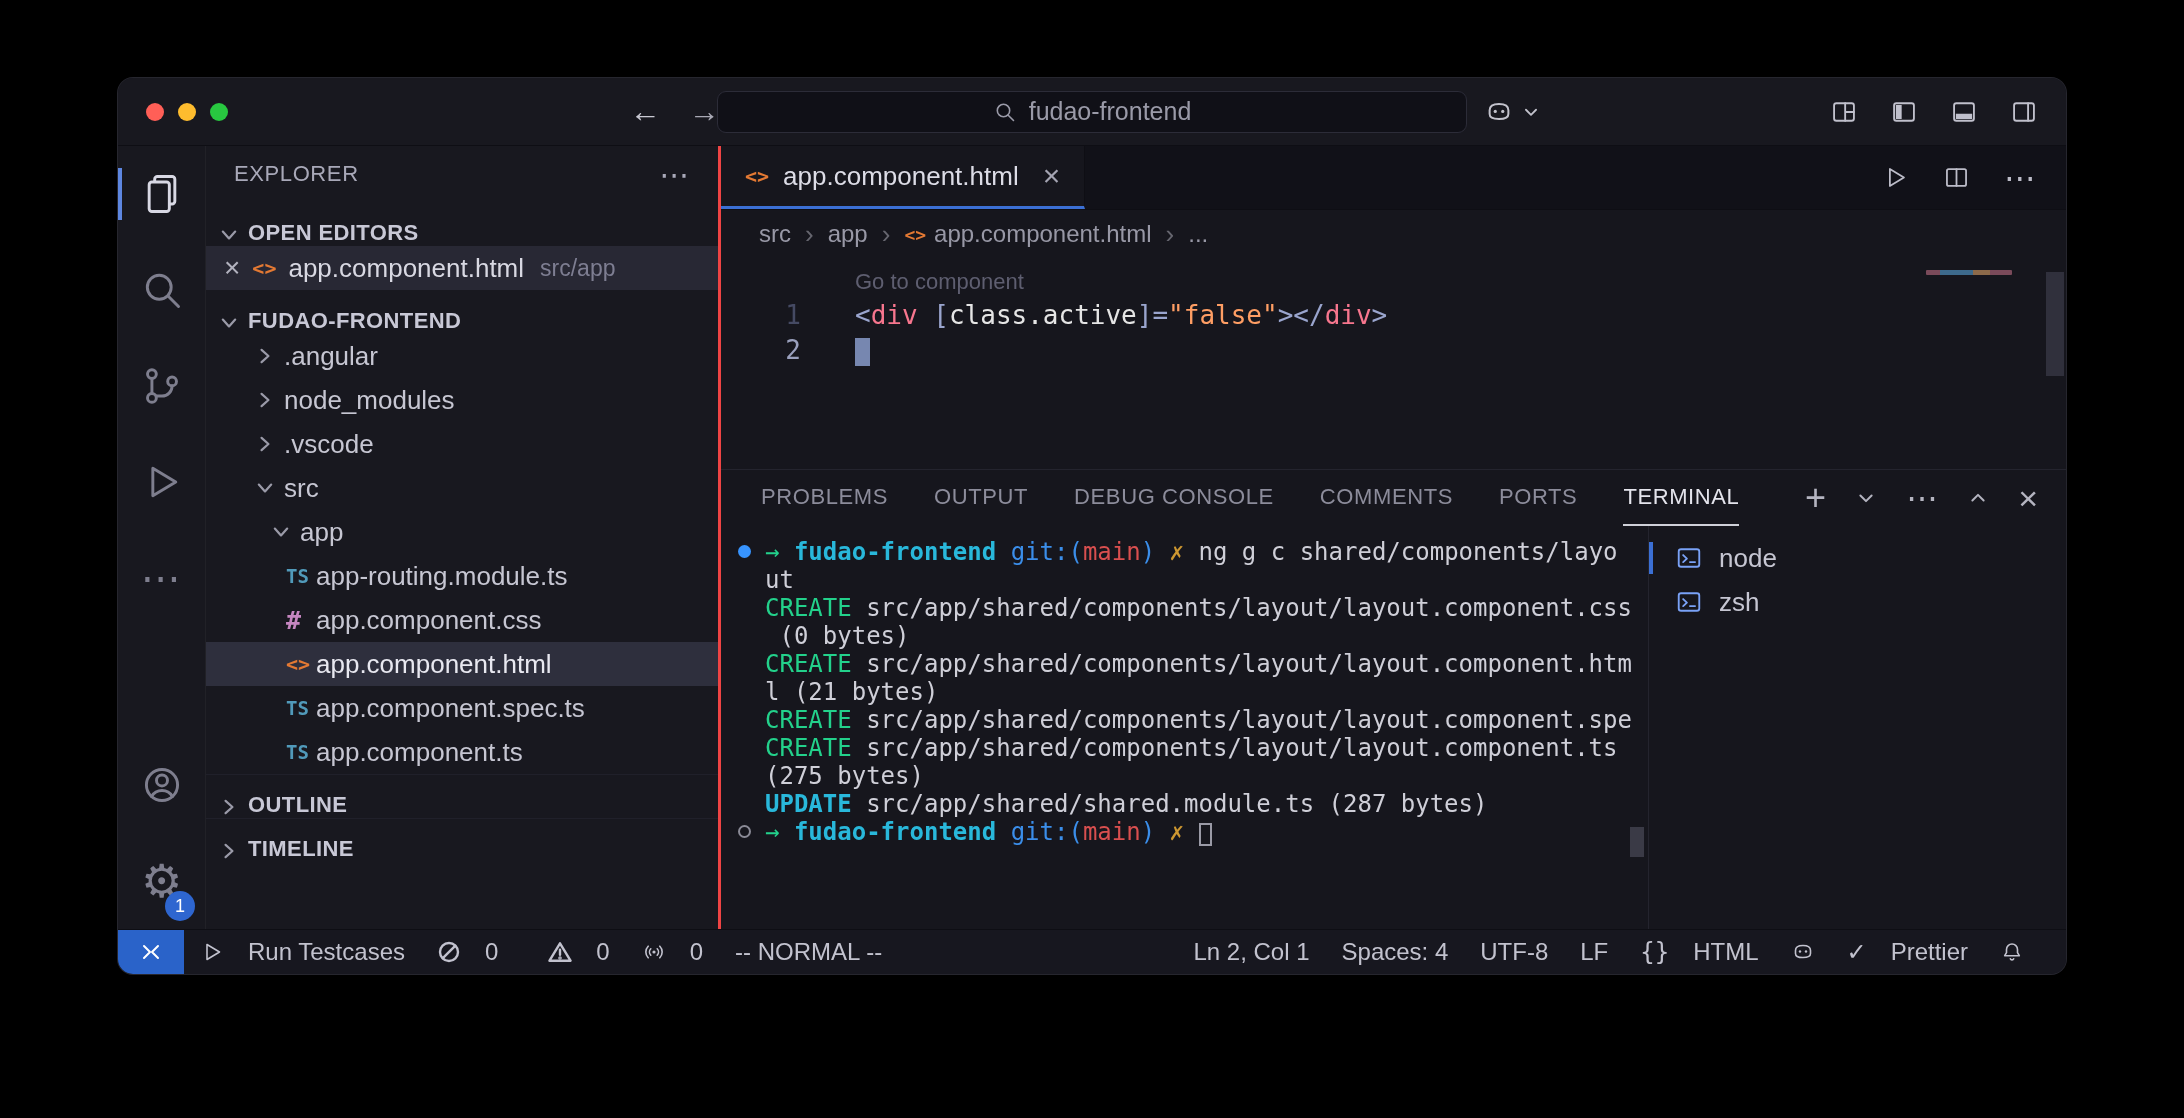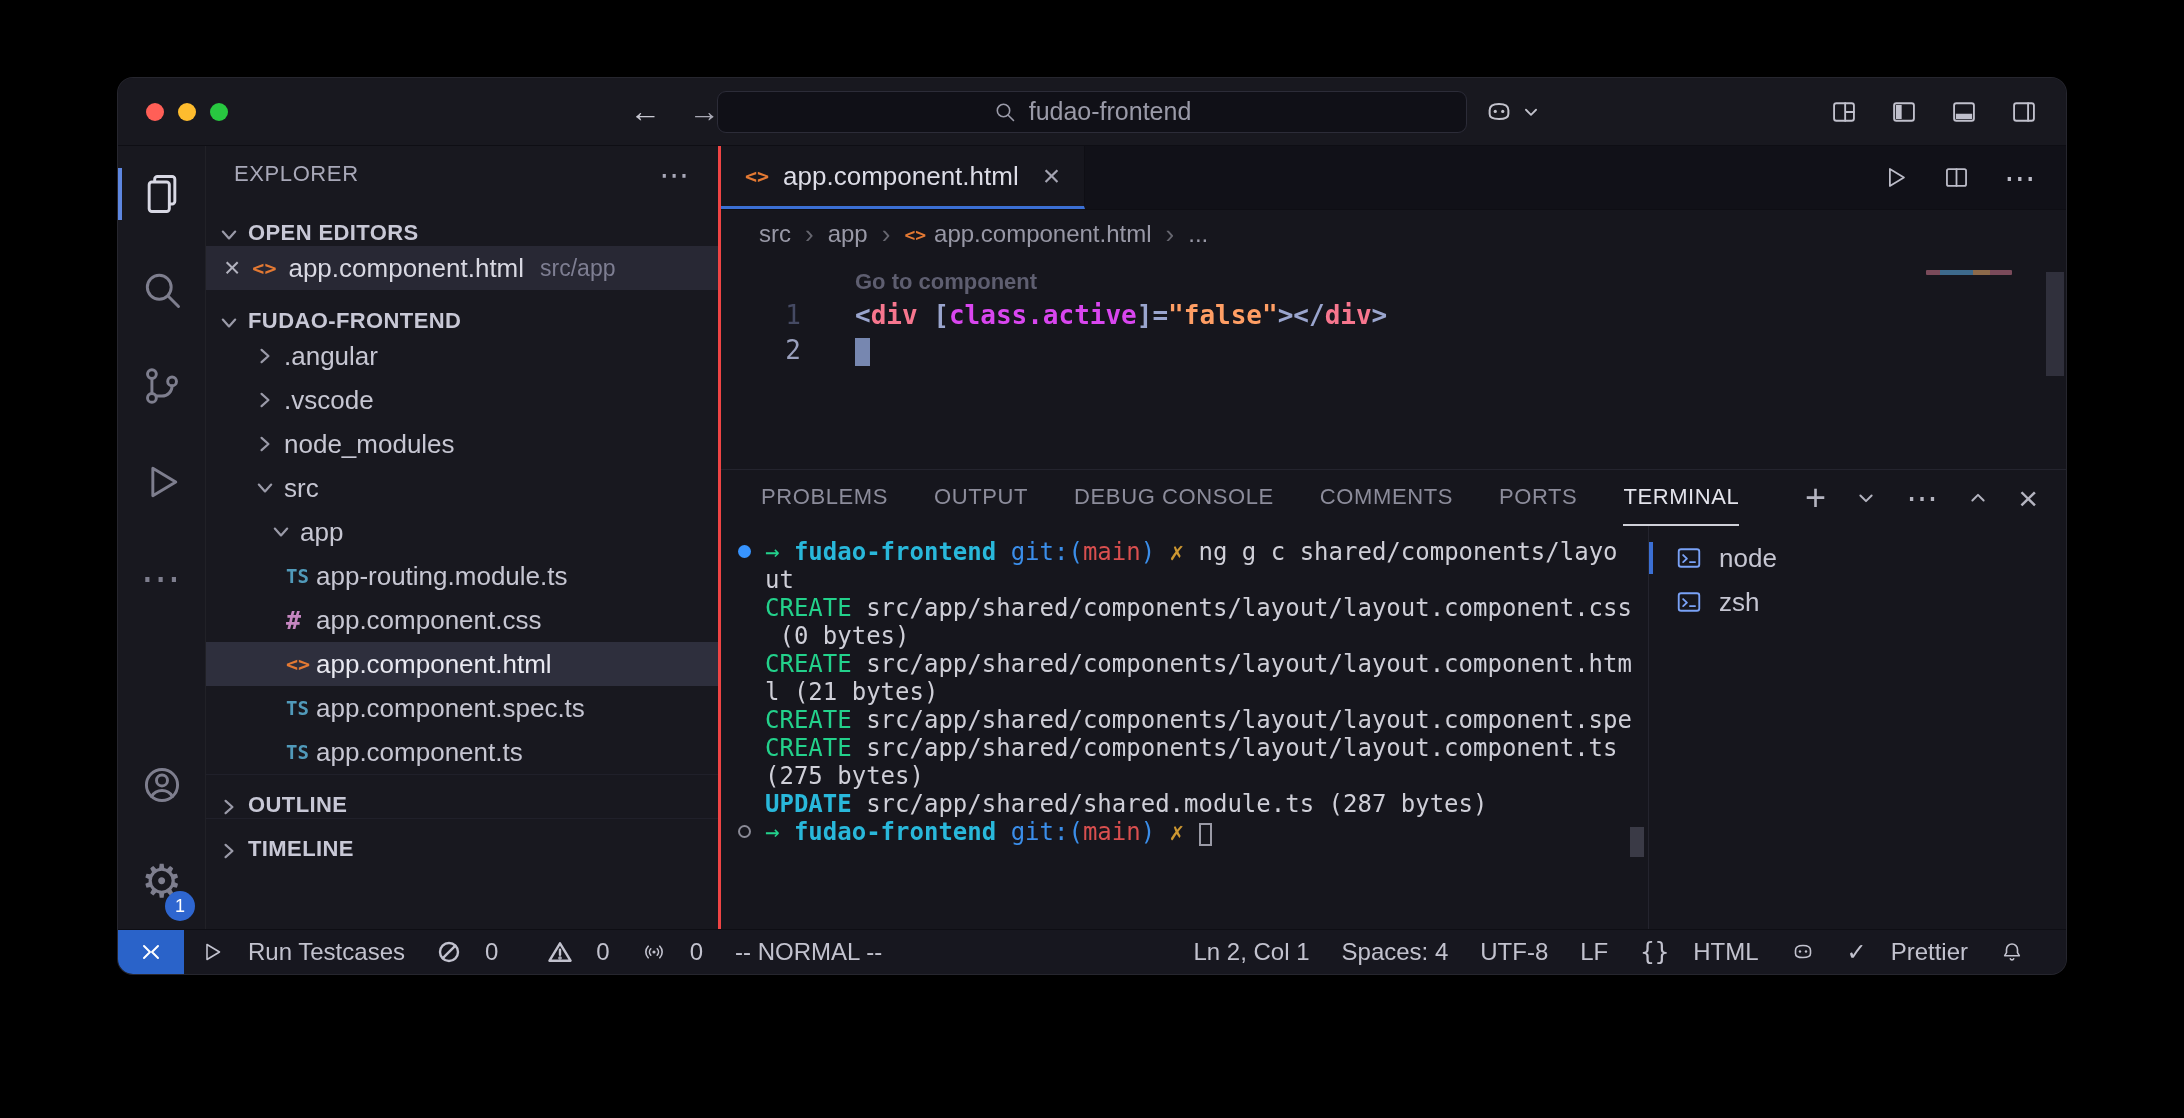--- a/index.html
+++ b/index.html
@@ -77,24 +77,24 @@
     font-size:24px;color:#9898a6;flex:0 0 auto;}
   .bsep{color:#66666f;font-size:26px;}
   .bitem{display:flex;align-items:center;gap:8px;}
   .ficon.small{font-size:18px;}
 
   .code-area{flex:1;min-height:0;position:relative;display:flex;padding-top:8px;
     font-family:"DejaVu Sans Mono",monospace;}
   .gutter{width:120px;flex:0 0 auto;padding-top:32px;font-size:26px;color:#454a63;}
   .lnum{height:35px;line-height:35px;text-align:right;padding-right:40px;}
   .lnum.cur{color:#9aa0bd;}
-  .codecol{flex:1;padding-left:14px;min-width:0;font-weight:bold;}
+  .codecol{flex:1;padding-left:14px;min-width:0;}
   .codelens{height:32px;line-height:32px;font-size:22px;color:#5e5e70;font-family:"Liberation Sans",sans-serif;}
   .cline{height:35px;line-height:35px;font-size:26px;white-space:pre;}
-  .tok-punct{color:#9aa5ce}.tok-tag{color:#f7768e}.tok-attr{color:#d946ef}.tok-str{color:#ff9e64}.tok-fg{color:#c0caf5}
+  .tok-punct{color:#9aa5ce}.tok-tag{color:#f7768e}.tok-attr{color:#e5e5e5}.tok-str{color:#ff9e64}.tok-fg{color:#c0caf5}
   .cursor-block{display:inline-block;width:15px;height:28px;background:#7787b0;vertical-align:middle;}
   .minimap{position:absolute;right:30px;top:12px;width:110px;}
   .mline1{height:5px;width:86px;border-radius:1px;
     background:linear-gradient(90deg,#7a4a5a 0 16%,#3d6a8c 16% 55%,#8c6a4a 55% 74%,#7a4a5a 74% 100%);}
   .escroll{position:absolute;right:2px;top:14px;width:18px;height:104px;background:#30303c;}
 
   
   .panel{height:460px;border-top:1px solid #24242e;display:flex;flex-direction:column;flex:0 0 auto;}
   .panel-header{height:56px;display:flex;align-items:stretch;flex:0 0 auto;}
   .ptabs{display:flex;gap:46px;padding-left:40px;}
@@ -288,29 +288,29 @@
               </svg>
             </span>
             <span class="tlabel">.angular</span>
           </div>
           <div class="trow" style="padding-left: 48px;">
             <span class="chevwrap chev">
               <svg class="icon-stroke" viewBox="0 0 16 16" width="22" height="22">
                 <path d="M5.5 3.5L10.5 8l-5 4.5"></path>
               </svg>
             </span>
-            <span class="tlabel">.vscode</span>
+            <span class="tlabel">node_modules</span>
           </div>
           <div class="trow" style="padding-left: 48px;">
             <span class="chevwrap chev">
               <svg class="icon-stroke" viewBox="0 0 16 16" width="22" height="22">
                 <path d="M5.5 3.5L10.5 8l-5 4.5"></path>
               </svg>
             </span>
-            <span class="tlabel">node_modules</span>
+            <span class="tlabel">.vscode</span>
           </div>
           <div class="trow" style="padding-left: 48px;">
             <span class="chevwrap chev">
               <svg class="icon-stroke" viewBox="0 0 16 16" width="22" height="22" style="transform:rotate(90deg)">
                 <path d="M5.5 3.5L10.5 8l-5 4.5"></path>
               </svg>
             </span>
             <span class="tlabel">src</span>
           </div>
           <div class="trow" style="padding-left: 64px;">

